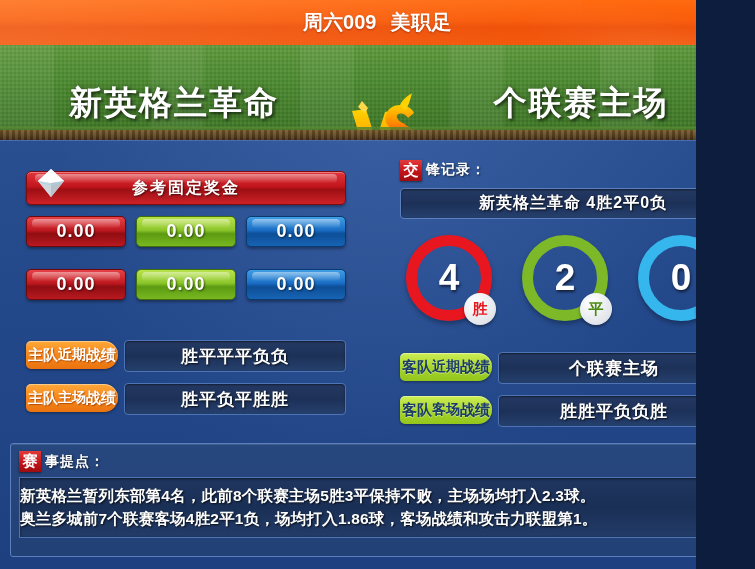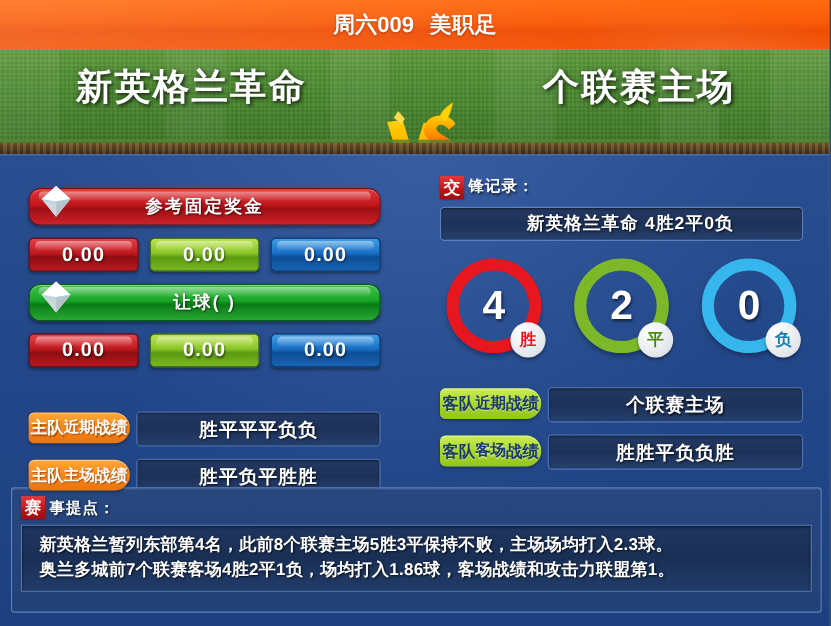--- a/index.html
+++ b/index.html
@@ -5,24 +5,24 @@
   html, body {
     margin: 0;
     padding: 0;
     background: #0d1d3d;
   }
   body {
     font-family: "Liberation Sans", "DejaVu Sans", sans-serif;
   }
   #app {
     position: relative;
-    width: 754px;
+    width: 696px;
     height: 569px;
     overflow: hidden;
-    background: #7dd3fc;
+    background: #bef264;
   }
 
   
   .header {
     position: absolute;
     left: 0; top: 0;
     width: 755px; height: 45px;
     background: linear-gradient(180deg, #ff6a10 0%, #f95b08 45%, #ef4f05 60%, #f4560a 100%);
     overflow: hidden;
   }
@@ -83,21 +83,21 @@
       linear-gradient(180deg, #7a5c2c 0%, #5e4420 60%, #45301a 100%);
   }
   .pitch .grass-edge {
     position: absolute;
     left: 0; bottom: 8px;
     width: 755px; height: 5px;
     background: linear-gradient(180deg, rgba(90,140,50,0.9), rgba(60,95,35,0.6));
   }
   .team-name {
     position: absolute;
-    top: 12px;
+    top: 36px;
     width: 300px;
     text-align: center;
     color: #ffffff;
     font-size: 33px;
     font-weight: bold;
     letter-spacing: 2px;
     text-shadow: 2px 2px 3px rgba(0,0,0,0.55), 0 0 6px rgba(0,0,0,0.35);
   }
   .team-home { left: 24px; }
   .team-away { right: 24px; }
@@ -119,21 +119,21 @@
     border-top: 1px solid #4a6db0;
   }
 
   
   .col-left { position: absolute; left: 26px; top: 30px; width: 320px; }
   .col-right { position: absolute; left: 400px; top: 18px; width: 330px; }
 
   .title-bar {
     position: relative;
     height: 32px;
-    border-radius: 11px;
+    border-radius: 5px;
     display: flex;
     align-items: center;
     justify-content: center;
     color: #ffffff;
     font-size: 16px;
     font-weight: bold;
     letter-spacing: 2px;
     text-shadow: 1px 1px 2px rgba(0,0,0,0.6);
     box-shadow: inset 0 1px 0 rgba(255,255,255,0.35), 0 2px 3px rgba(0,0,0,0.35);
   }
@@ -345,21 +345,21 @@
     align-items: center;
     gap: 4px;
     padding: 7px 0 0 8px;
   }
   .notes-body {
     margin: 5px 8px 0 8px;
     border: 1px solid #4f74b6;
     border-radius: 0;
     background: linear-gradient(180deg, #1f3660 0%, #1a2f55 50%, #223c69 100%);
     box-shadow: inset 0 1px 3px rgba(0,0,0,0.55);
-    padding: 6px 8px 7px 16px;
+    padding: 6px 8px 7px 0;
   }
   .notes-line {
     color: #ffffff;
     font-size: 15.5px;
     font-weight: bold;
     line-height: 23px;
     letter-spacing: 0.2px;
     text-shadow: 1px 1px 2px rgba(0,0,0,0.8);
     white-space: nowrap;
   }
@@ -442,31 +442,20 @@
           <span>0.00</span>
         </div>
         <div class="odds-box blue">
           <div class="hilite"></div>
           <span>0.00</span>
         </div>
       </div>
 
       <div style="height:11px"></div>
 
-      <div class="title-bar green">
-        <div class="hilite"></div>
-        <svg class="diamond" viewBox="0 0 40 40">
-          <polygon points="20,5 33,17 20,33 7,17" fill="#f2f4f6"></polygon>
-          <polygon points="20,5 33,17 20,19 7,17" fill="#ffffff"></polygon>
-          <polygon points="7,17 20,19 20,33" fill="#cfd6dd"></polygon>
-          <polygon points="33,17 20,19 20,33" fill="#b9c2cb"></polygon>
-          <polyline points="9,18 20,21 31,18" fill="none" stroke="#9fd6e8" stroke-width="0.8"></polyline>
-        </svg>
-        <span>让球(    )</span>
-      </div>
 
       <div class="odds-row">
         <div class="odds-box red">
           <div class="hilite"></div>
           <span>0.00</span>
         </div>
         <div class="odds-box green">
           <div class="hilite"></div>
           <span>0.00</span>
         </div>

